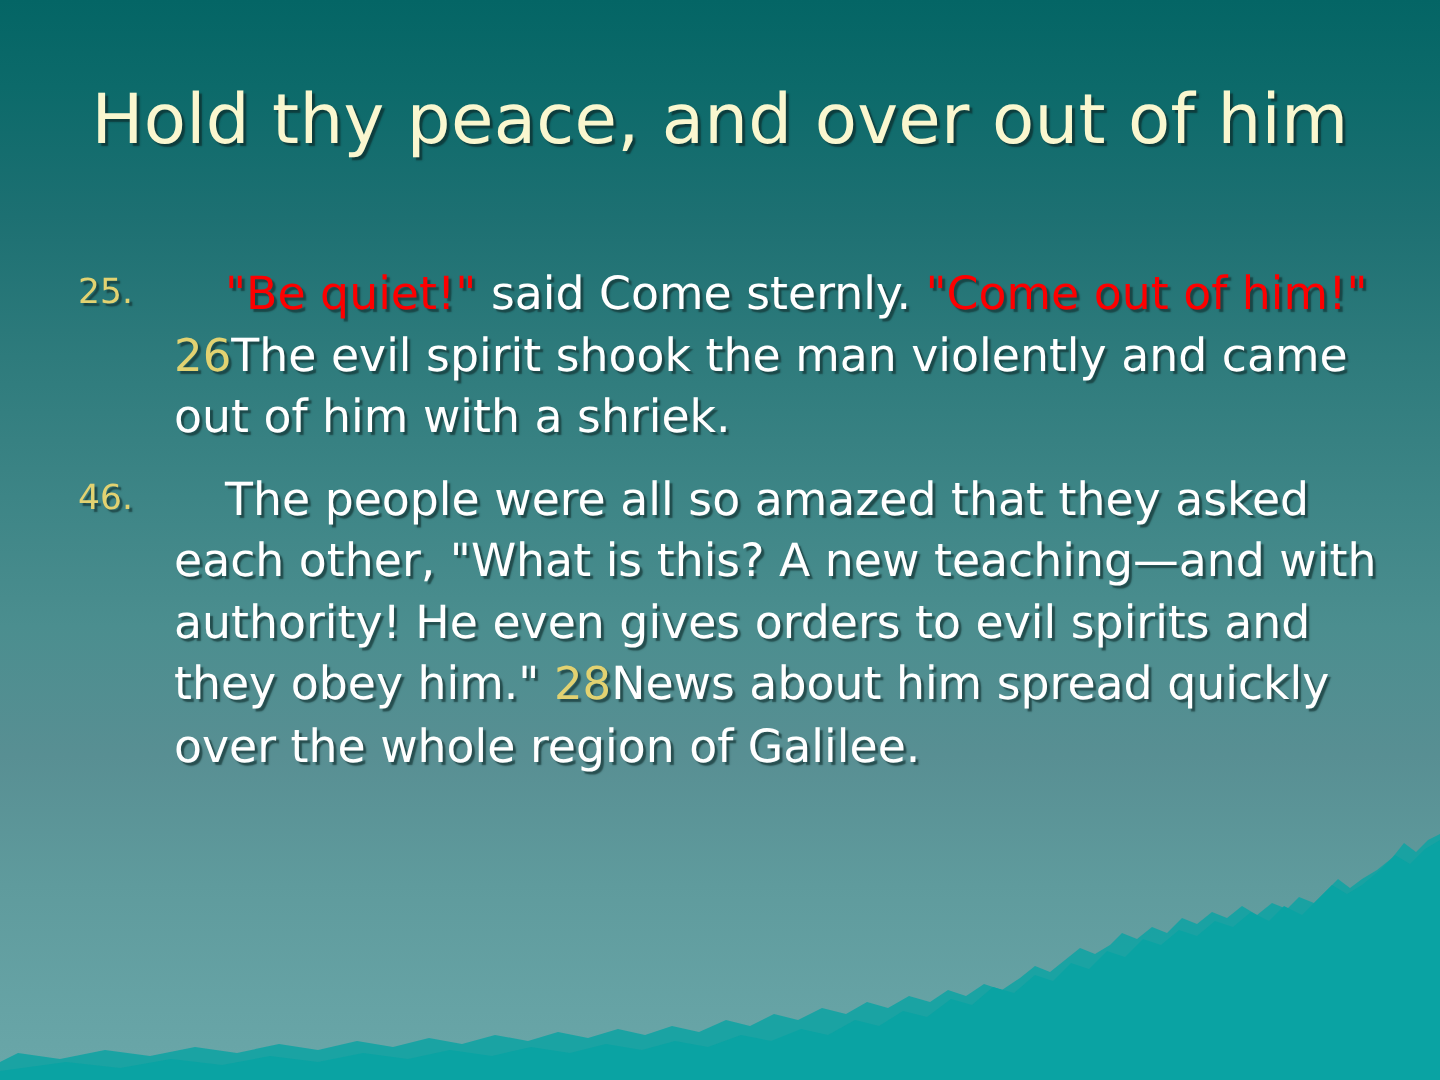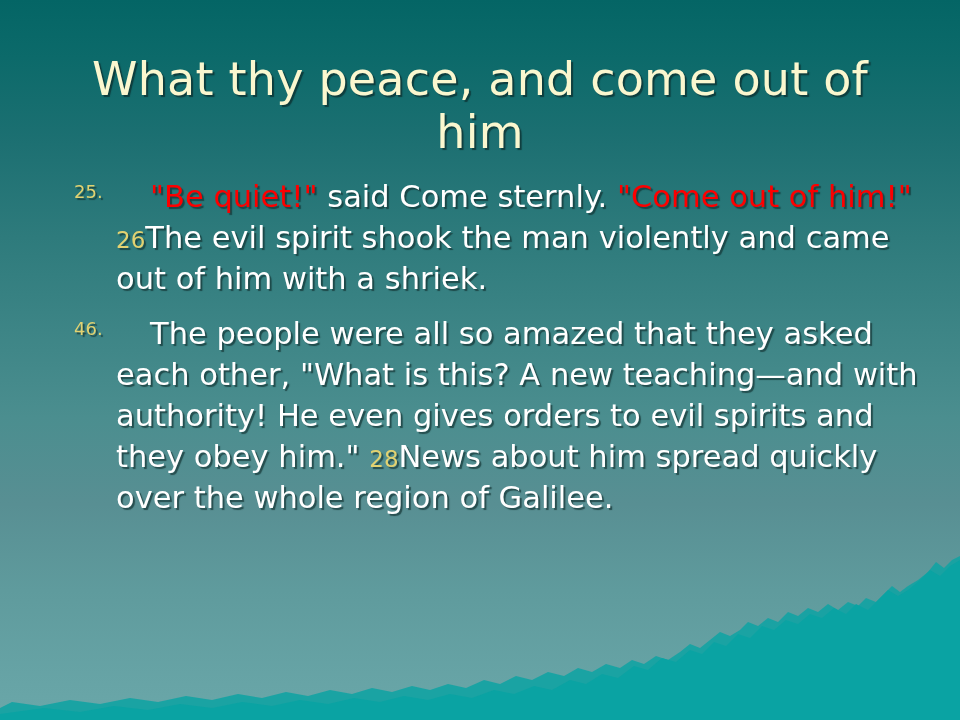--- a/index.html
+++ b/index.html
@@ -63,40 +63,40 @@
     line-height: 1.345;
   }
   .para {
     position: relative;
     padding-left: 72px;
     margin-bottom: 14px;
     text-shadow: 2px 2px 1px rgba(18, 50, 50, 0.7);
   }
   .marker {
     position: absolute;
-    left: 30px;
+    left: 8px;
     top: 4px;
-    font-size: 18px;
+    font-size: 23px;
     color: #e2d271;
     text-shadow: 2px 2px 1px rgba(18, 50, 50, 0.7);
     text-align: center;
   }
   .ptext {
     display: block;
   }
   .lead-indent {
     display: inline-block;
     width: 34px;
   }
   .red {
     color: #fd0000;
   }
   .vnum {
     color: #e2d271;
-    font-size: 23px;
+    font-size: 30px;
   }
 </style>
 </head>
 <body>
 
 <div id="slide">
 
   <svg id="deco" viewBox="0 0 960 720" preserveAspectRatio="none" aria-hidden="true">
     <path fill="#13a3a3" fill-opacity="0.92" d="M960,556 L952,560 L944,568 L936,562 L928,572 L918,580 L908,586 L900,592
              L892,586 L884,594 L876,602 L866,598 L858,606 L848,602 L838,610 L828,604
@@ -109,21 +109,21 @@
              L12,702 L0,708 L0,720 L960,720 Z"></path>
     <path fill="#0aa3a3" d="M960,560 L950,566 L940,576 L930,570 L920,580 L908,590 L898,596 L888,590
              L878,600 L868,610 L856,604 L846,614 L834,608 L822,618 L810,614 L798,624
              L786,620 L774,630 L762,626 L750,638 L738,634 L726,646 L714,642 L702,654
              L690,650 L676,662 L662,658 L648,670 L634,666 L618,678 L602,674 L586,684
              L570,680 L552,690 L534,686 L514,694 L494,690 L472,698 L450,694 L428,700
              L404,696 L380,702 L354,698 L328,704 L300,700 L272,706 L242,702 L212,708
              L180,704 L148,710 L114,706 L80,712 L44,708 L0,714 L0,720 L960,720 Z"></path>
   </svg>
 
-  <h1 id="title">What thy peace, and come out of him</h1>
+  <h1 id="title">Hold thy peace, and over out of him</h1>
 
   <div id="body">
 
     <div class="para">
       <span class="marker">25.</span>
       <span class="ptext"><span class="lead-indent"></span><span class="red">"Be quiet!"</span><span> said Come sternly. </span><span class="red">"Come out of him!"</span><span> </span><span class="vnum">26</span><span>The evil spirit shook the man violently and came out of him with a shriek.</span></span>
     </div>
 
     <div class="para">
       <span class="marker">46.</span>

